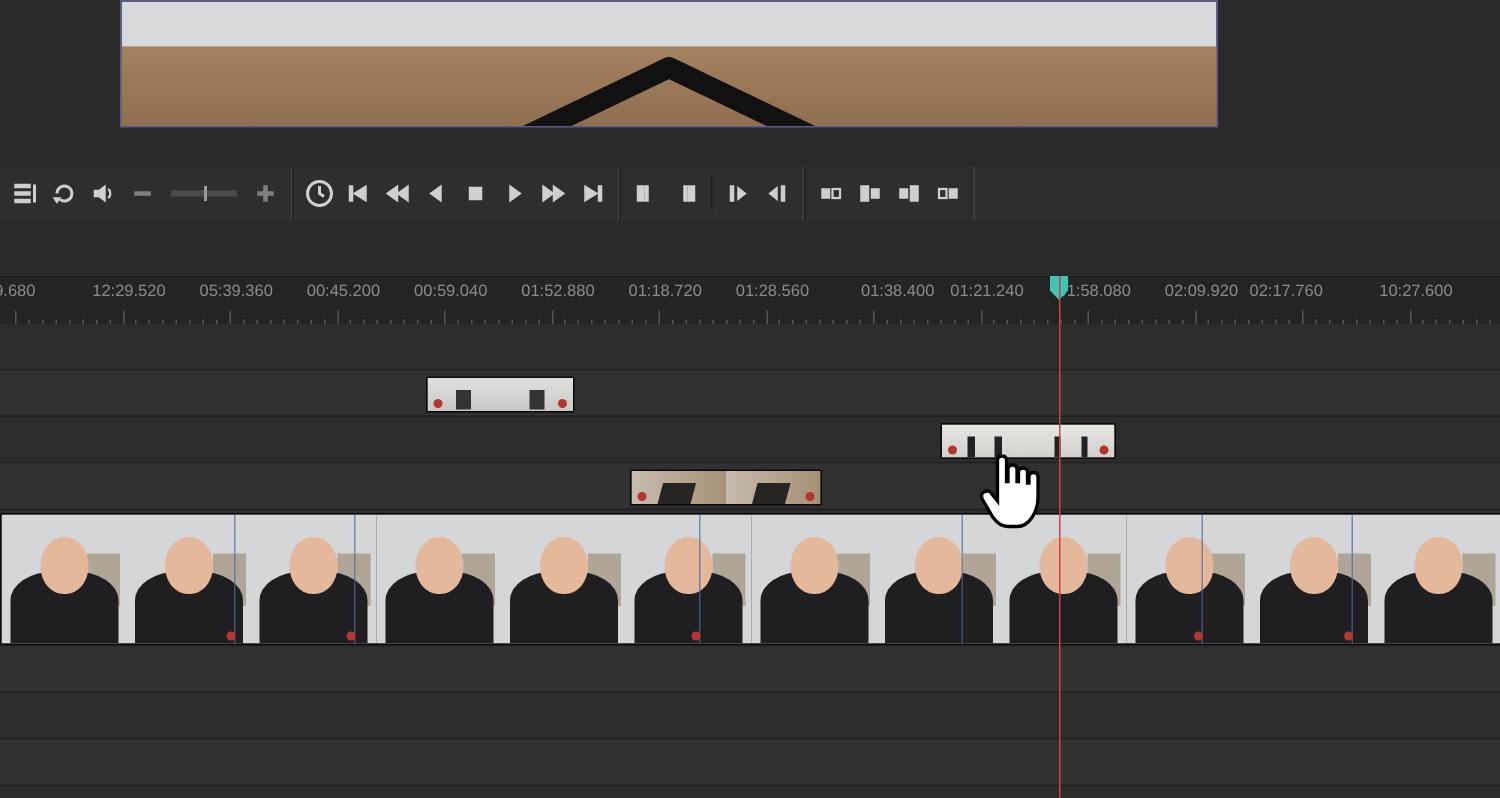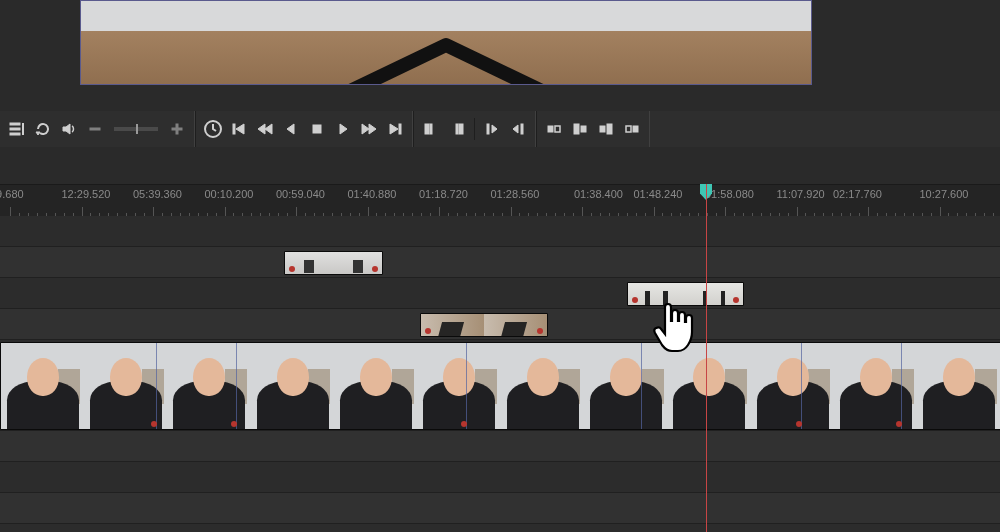--- a/index.html
+++ b/index.html
@@ -221,39 +221,39 @@
     <div class="ruler-tick" style="left: 144.062px;"></div>
     <span class="ruler-label" style="left: 133px;">05:39.360</span>
     <div class="ruler-tick big" style="left: 153px;"></div>
     <div class="ruler-tick" style="left: 161.938px;"></div>
     <div class="ruler-tick" style="left: 170.875px;"></div>
     <div class="ruler-tick" style="left: 179.812px;"></div>
     <div class="ruler-tick" style="left: 188.75px;"></div>
     <div class="ruler-tick" style="left: 197.688px;"></div>
     <div class="ruler-tick" style="left: 206.625px;"></div>
     <div class="ruler-tick" style="left: 215.562px;"></div>
-    <span class="ruler-label" style="left: 204.5px;">00:10.200</span>
+    <span class="ruler-label" style="left: 204.5px;">00:45.200</span>
     <div class="ruler-tick big" style="left: 224.5px;"></div>
     <div class="ruler-tick" style="left: 233.438px;"></div>
     <div class="ruler-tick" style="left: 242.375px;"></div>
     <div class="ruler-tick" style="left: 251.312px;"></div>
     <div class="ruler-tick" style="left: 260.25px;"></div>
     <div class="ruler-tick" style="left: 269.188px;"></div>
     <div class="ruler-tick" style="left: 278.125px;"></div>
     <div class="ruler-tick" style="left: 287.062px;"></div>
     <span class="ruler-label" style="left: 276px;">00:59.040</span>
     <div class="ruler-tick big" style="left: 296px;"></div>
     <div class="ruler-tick" style="left: 304.938px;"></div>
     <div class="ruler-tick" style="left: 313.875px;"></div>
     <div class="ruler-tick" style="left: 322.812px;"></div>
     <div class="ruler-tick" style="left: 331.75px;"></div>
     <div class="ruler-tick" style="left: 340.688px;"></div>
     <div class="ruler-tick" style="left: 349.625px;"></div>
     <div class="ruler-tick" style="left: 358.562px;"></div>
-    <span class="ruler-label" style="left: 347.5px;">01:40.880</span>
+    <span class="ruler-label" style="left: 347.5px;">01:52.880</span>
     <div class="ruler-tick big" style="left: 367.5px;"></div>
     <div class="ruler-tick" style="left: 376.438px;"></div>
     <div class="ruler-tick" style="left: 385.375px;"></div>
     <div class="ruler-tick" style="left: 394.312px;"></div>
     <div class="ruler-tick" style="left: 403.25px;"></div>
     <div class="ruler-tick" style="left: 412.188px;"></div>
     <div class="ruler-tick" style="left: 421.125px;"></div>
     <div class="ruler-tick" style="left: 430.062px;"></div>
     <span class="ruler-label" style="left: 419px;">01:18.720</span>
     <div class="ruler-tick big" style="left: 439px;"></div>
@@ -275,39 +275,39 @@
     <div class="ruler-tick" style="left: 573.062px;"></div>
     <span class="ruler-label" style="left: 574px;">01:38.400</span>
     <div class="ruler-tick big" style="left: 582px;"></div>
     <div class="ruler-tick" style="left: 590.938px;"></div>
     <div class="ruler-tick" style="left: 599.875px;"></div>
     <div class="ruler-tick" style="left: 608.812px;"></div>
     <div class="ruler-tick" style="left: 617.75px;"></div>
     <div class="ruler-tick" style="left: 626.688px;"></div>
     <div class="ruler-tick" style="left: 635.625px;"></div>
     <div class="ruler-tick" style="left: 644.562px;"></div>
-    <span class="ruler-label" style="left: 633.5px;">01:48.240</span>
+    <span class="ruler-label" style="left: 633.5px;">01:21.240</span>
     <div class="ruler-tick big" style="left: 653.5px;"></div>
     <div class="ruler-tick" style="left: 662.438px;"></div>
     <div class="ruler-tick" style="left: 671.375px;"></div>
     <div class="ruler-tick" style="left: 680.312px;"></div>
     <div class="ruler-tick" style="left: 689.25px;"></div>
     <div class="ruler-tick" style="left: 698.188px;"></div>
     <div class="ruler-tick" style="left: 707.125px;"></div>
     <div class="ruler-tick" style="left: 716.062px;"></div>
     <span class="ruler-label" style="left: 705px;">01:58.080</span>
     <div class="ruler-tick big" style="left: 725px;"></div>
     <div class="ruler-tick" style="left: 733.938px;"></div>
     <div class="ruler-tick" style="left: 742.875px;"></div>
     <div class="ruler-tick" style="left: 751.812px;"></div>
     <div class="ruler-tick" style="left: 760.75px;"></div>
     <div class="ruler-tick" style="left: 769.688px;"></div>
     <div class="ruler-tick" style="left: 778.625px;"></div>
     <div class="ruler-tick" style="left: 787.562px;"></div>
-    <span class="ruler-label" style="left: 776.5px;">11:07.920</span>
+    <span class="ruler-label" style="left: 776.5px;">02:09.920</span>
     <div class="ruler-tick big" style="left: 796.5px;"></div>
     <div class="ruler-tick" style="left: 805.438px;"></div>
     <div class="ruler-tick" style="left: 814.375px;"></div>
     <div class="ruler-tick" style="left: 823.312px;"></div>
     <div class="ruler-tick" style="left: 832.25px;"></div>
     <div class="ruler-tick" style="left: 841.188px;"></div>
     <div class="ruler-tick" style="left: 850.125px;"></div>
     <div class="ruler-tick" style="left: 859.062px;"></div>
     <span class="ruler-label" style="left: 833px;">02:17.760</span>
     <div class="ruler-tick big" style="left: 868px;"></div>

